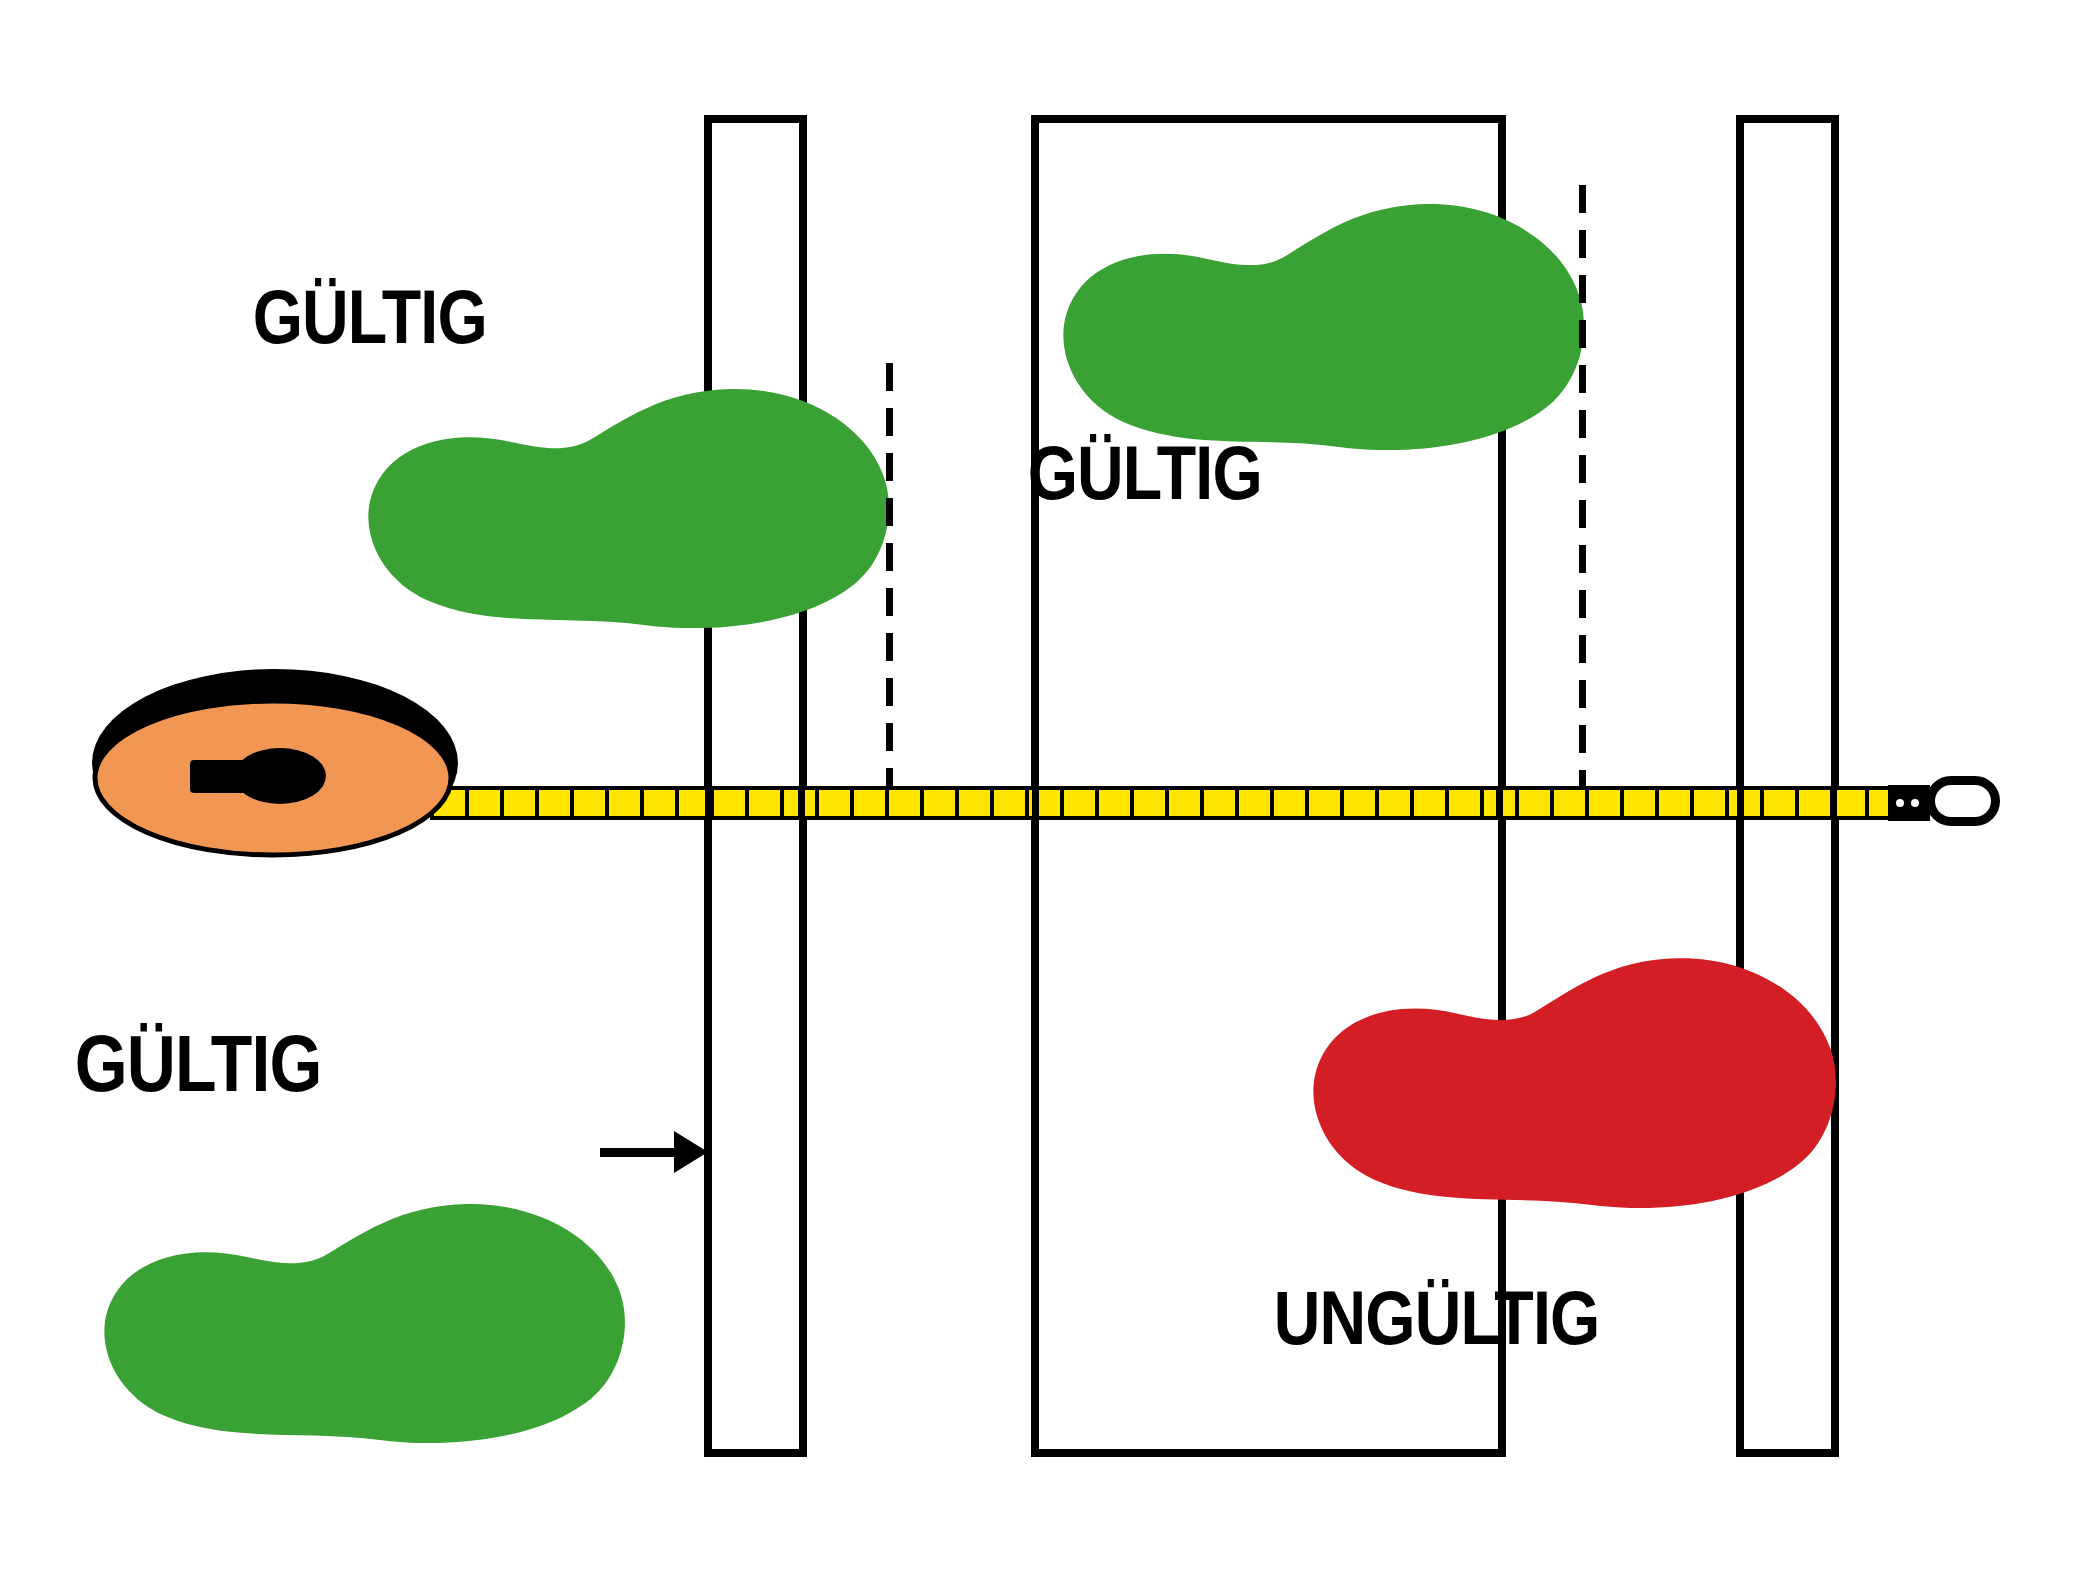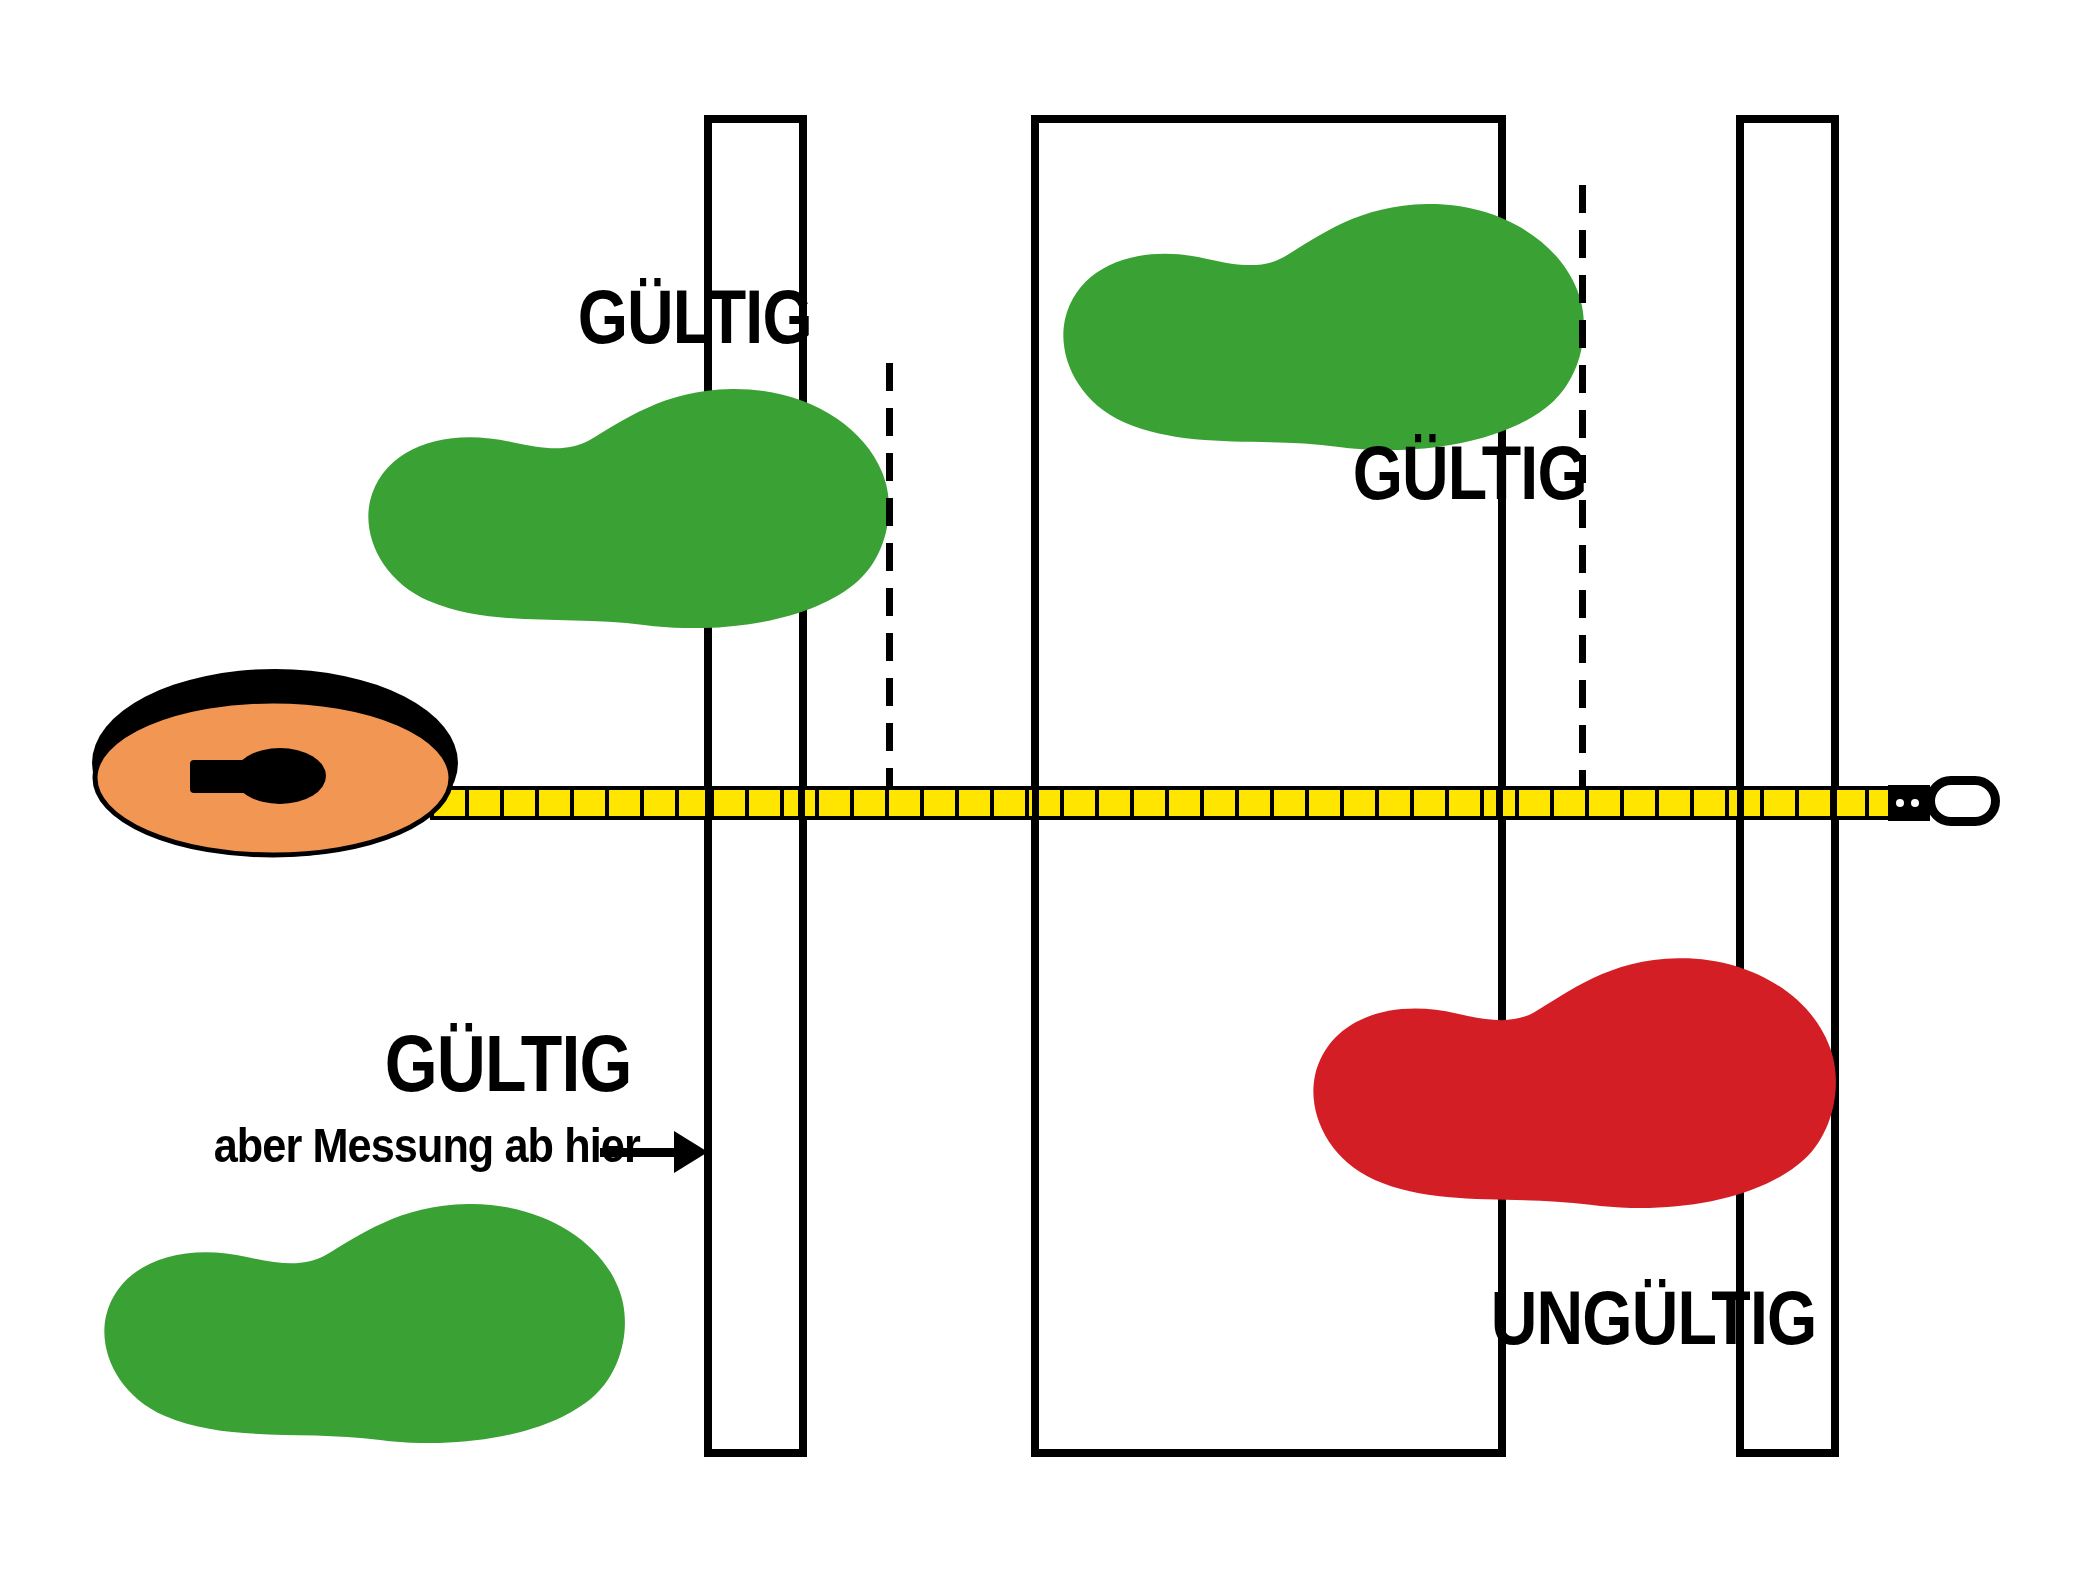--- a/index.html
+++ b/index.html
@@ -73,21 +73,21 @@
   
   .footprint{position:absolute;z-index:4;}
 
   
   #reel{position:absolute;left:85px;top:660px;z-index:6;}
 
   
   .label{
     position:absolute;
     width:600px;
-    text-align:right;
+    text-align:left;
     font-weight:700;
     color:#000;
     line-height:1;
     white-space:nowrap;
     letter-spacing:-1px;
     z-index:7;
   }
   .squeeze{display:inline-block;transform:scaleX(0.85);transform-origin:center;}
   .squeeze-note{display:inline-block;transform:scaleX(0.9);transform-origin:center;}
   #label-g1 {left:232px; top:279px; font-size:76px;}
@@ -172,23 +172,20 @@
 
   <div class="label" id="label-g1">
     <span class="squeeze">GÜLTIG</span>
   </div>
   <div class="label" id="label-g2">
     <span class="squeeze">GÜLTIG</span>
   </div>
   <div class="label" id="label-g3">
     <span class="squeeze">GÜLTIG</span>
   </div>
-  <div class="label" id="label-note">
-    <span class="squeeze-note">aber Messung ab hier</span>
-  </div>
   <div class="label" id="label-ung">
     <span class="squeeze">UNGÜLTIG</span>
   </div>
 
   <div id="note-arrow" style="left:600px;top:1131px;width:110px;height:42px;">
     <span class="shaft"></span>
     <span class="head"></span>
   </div>
 
 </div>

